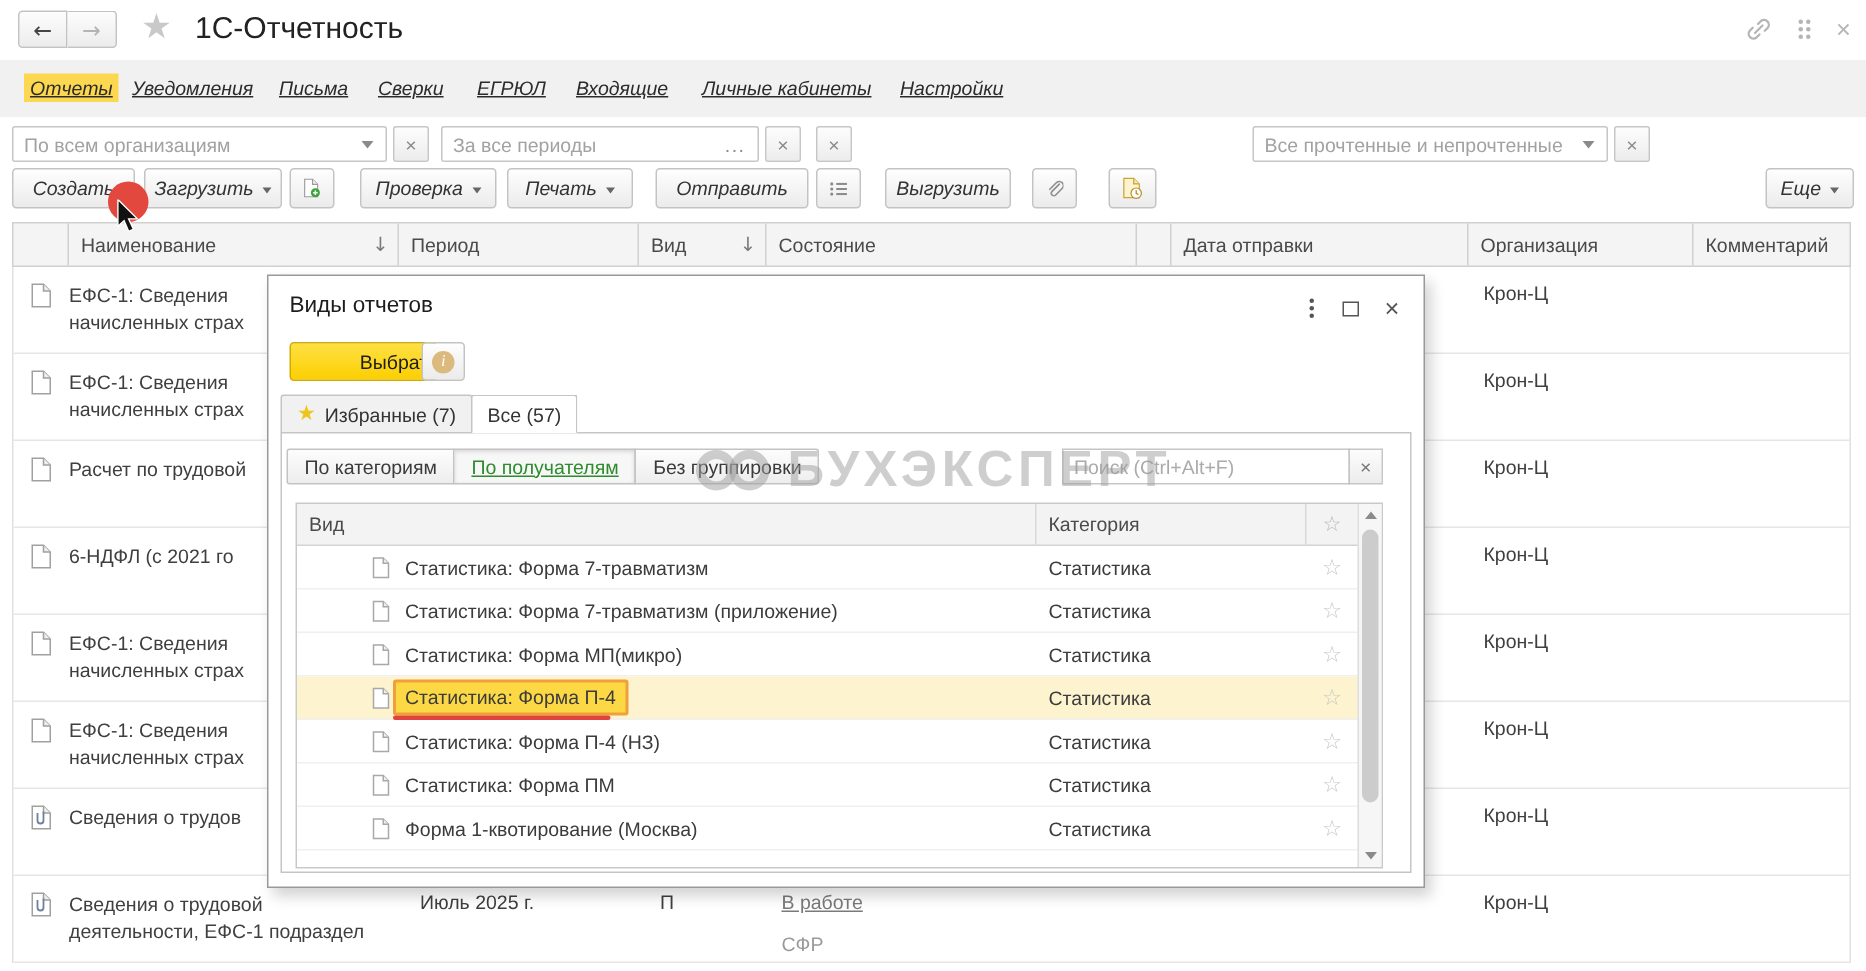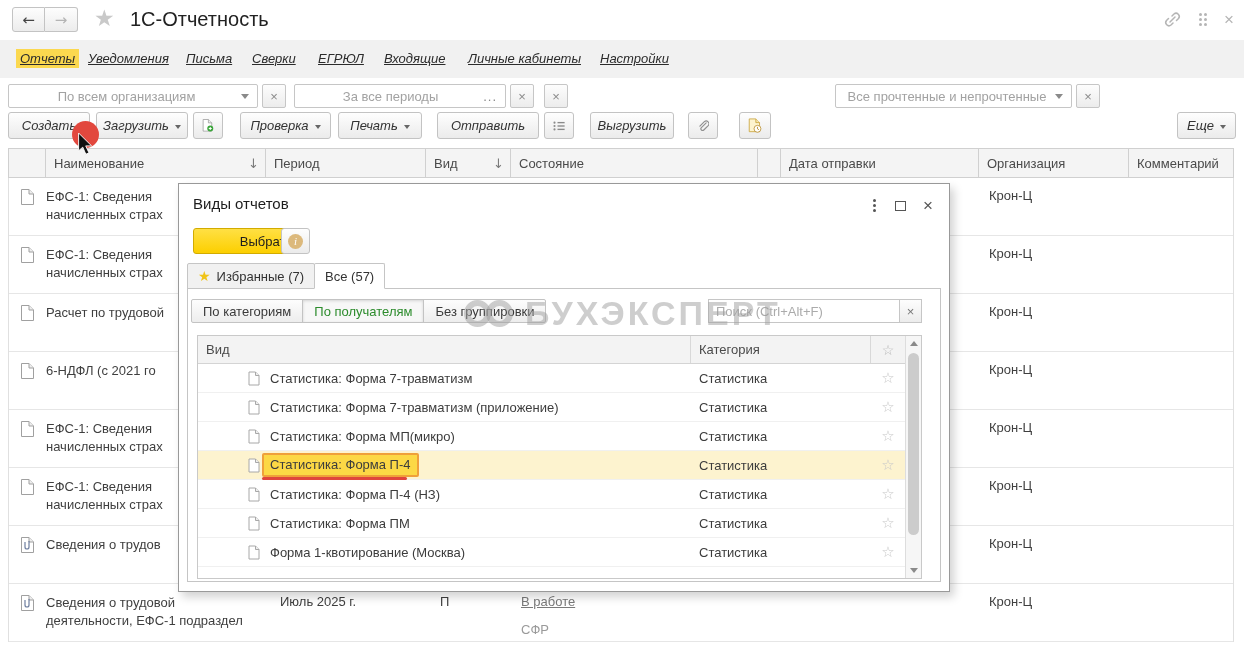--- a/index.html
+++ b/index.html
@@ -21,21 +21,21 @@
   .kebab6 { display:grid; grid-template-columns:3px 3px; gap:2px; }
   .kebab6 i { width:3px; height:3px; background:#b5b5b5; border-radius:50%; }
   .wclose { font-size:17px; color:#b5b5b5; line-height:1; }
 
   
   .tabbar { position:absolute; top:40px; left:0; width:100%; height:38px; background:#f1f1f1;font-style:italic; }
   .ntab { position:absolute; top:11px; color:#2b2b2b; text-decoration:underline; white-space:nowrap; cursor:pointer; }
   .ntab.active { background:#fbd84f; padding:2px 4px; top:9px; }
 
   
-  .filters { position:absolute; top:84px; left:0; width:100%; height:24px;text-align:center; }
+  .filters { position:absolute; top:84px; left:0; width:100%; height:24px; }
   .filter { position:absolute; top:0; display:flex; }
   .fbox { display:flex; align-items:center; height:24px; border:1px solid #c6c6c6; border-radius:2px; background:#fff; flex:1; }
   .fph { color:#a2a2a2; padding-left:7px; flex:1; white-space:nowrap; overflow:hidden; }
   .fcaret { width:0; height:0; border-left:4px solid transparent; border-right:4px solid transparent;
     border-top:5px solid #8a8a8a; margin:0 8px 0 4px; }
   .fell { color:#8a8a8a; margin:0 8px 0 4px; letter-spacing:1px; }
   .fx { width:24px; height:24px; margin-left:4px; border:1px solid #c6c6c6; border-radius:2px;
     background:linear-gradient(#fdfdfd,#ececec); color:#8a8a8a; display:flex; align-items:center; justify-content:center; font-size:13px; }
 
   
@@ -86,21 +86,21 @@
   .mtab { height:26px; padding:0 10px; display:flex; align-items:center; gap:6px; border:1px solid #c5c5c5;
     border-radius:2px 2px 0 0; background:#f1f1f1; color:#333; cursor:pointer; }
   .mtab.active { background:#fff; border-bottom:1px solid #fff; position:relative; z-index:3; margin-left:-1px; }
   .tabstar { color:#f0c419; font-size:14px; }
   .panel { position:absolute; left:8px; top:104px; width:754px; height:294px; border:1px solid #c5c5c5; background:#fff; }
   .toggles { position:absolute; left:3px; top:10px; display:flex; }
   .tgl { height:24px; padding:0 11px; border:1px solid #c3c3c3; background:linear-gradient(#fdfdfd,#ededed);
     display:flex; align-items:center; color:#3a3a3a; margin-left:-1px; cursor:pointer; }
   .tgl.first { border-radius:2px 0 0 2px; margin-left:0; }
   .tgl.last { border-radius:0 2px 2px 0; }
-  .tgl.selected { color:#2d8c2d; background:#f7f7f7; box-shadow:inset 0 1px 3px rgba(0,0,0,0.14); }
+  .tgl.selected { color:#2d8c2d; background:#f7f7f7; box-shadow:inset 0 1px 3px rgba(0,0,0,0.14);text-decoration:underline; }
   .search { position:absolute; left:520px; top:10px; width:192px; height:24px; border:1px solid #c6c6c6;
     background:#fff; display:flex; align-items:center; }
   .sph { color:#ababab; padding-left:7px; }
   .search-x { position:absolute; left:711px; top:10px; width:23px; height:24px; border:1px solid #c6c6c6;
     background:linear-gradient(#fdfdfd,#ececec); color:#777; display:flex; align-items:center; justify-content:center; }
   .mtable { position:absolute; left:9px; top:46px; width:725px; height:244px; border:1px solid #c9c9c9; overflow:hidden; }
   .mhead { display:grid; grid-template-columns:493px 180px 34px; height:28px; background:#f3f3f3; border-bottom:1px solid #d4d4d4; }
   .mhc { padding:6px 0 0 8px; color:#4a4a4a; border-right:1px solid #d8d8d8; }
   .mhc.star { border-right:none; text-align:center; padding-left:0; color:#b9b9b9; font-size:14px; }
   .mrow { display:grid; grid-template-columns:493px 180px 34px; height:29px; align-items:center; border-bottom:1px solid #f0f0f0; cursor:pointer; }

